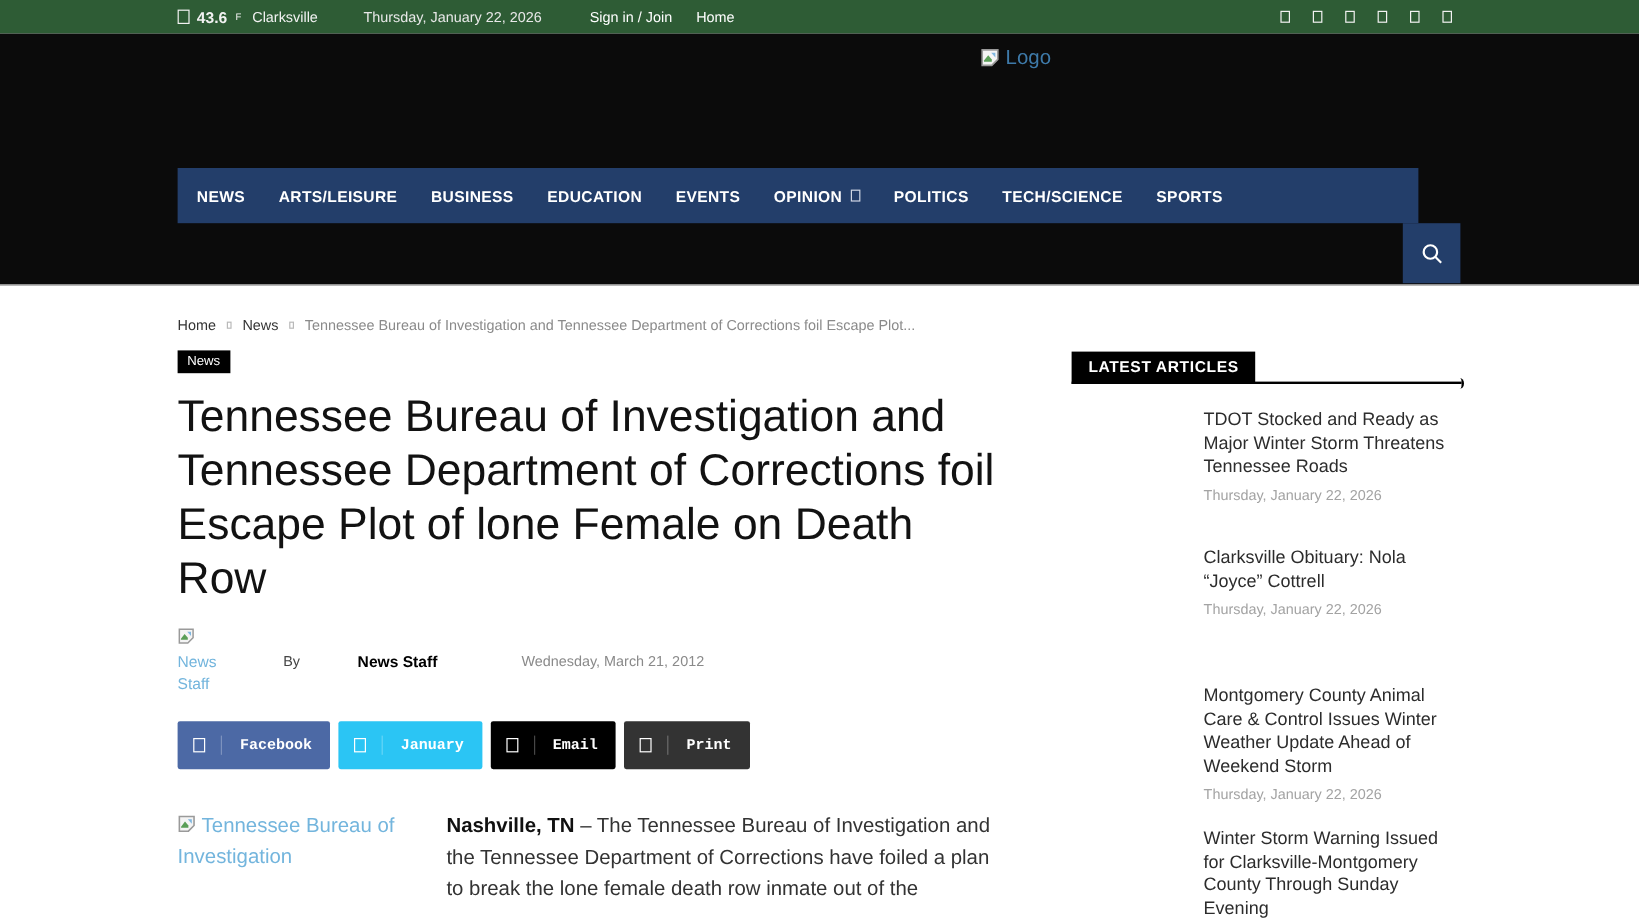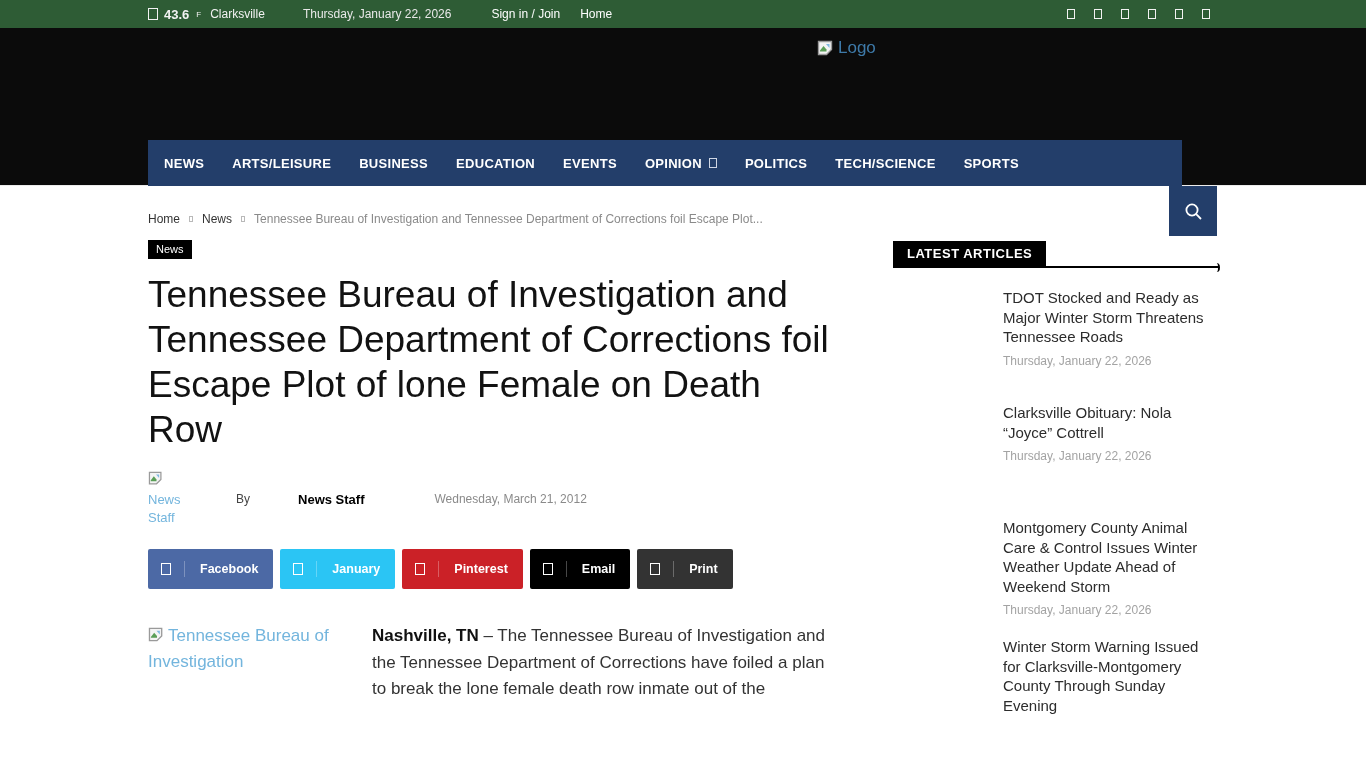--- a/index.html
+++ b/index.html
@@ -14,21 +14,21 @@
   .tofu.sm { width:8px; height:10px; }
   .tofu.md { width:10px; height:12px; }
   .temp { font-weight:bold; font-size:13px; }
   .temp-unit { font-size:8px; vertical-align:super; margin:0 3px 0 1px; }
   .topbar .date { margin-left:38px; color:#e8e8e8; }
   .topbar .signin { margin-left:40px; color:#ffffff; cursor:pointer; }
   .topbar .home-link { margin-left:20px; color:#ffffff; cursor:pointer; }
   .topbar .socials { margin-left:auto; display:flex; gap:19px; align-items:center; }
 
   
-  .header { position:relative; height:158px; background:#0b0b0b; border-bottom:1px solid #ececec; }
+  .header { position:relative; height:210px; background:#0b0b0b; border-bottom:1px solid #ececec; }
   .logo { position:absolute; left:817px; top:10px; display:flex; align-items:center; gap:2px;
           color:#3e7aa9; font-size:17px; cursor:pointer; }
   .mainnav { position:absolute; left:148px; top:112px; width:1034px; height:46px;
              background:#233e6a; display:flex; align-items:stretch; padding-left:2px; }
   .nav-item { display:flex; align-items:center; gap:7px; padding:0 14px; color:#ffffff;
               font-size:13px; font-weight:bold; letter-spacing:.3px; cursor:pointer; }
   .nav-item .tofu { border-color:#cfd6e4; }
   .search-btn { position:absolute; left:1169px; top:158px; width:48px; height:50px;
                 background:#233e6a; display:flex; align-items:center; justify-content:center; cursor:pointer; }
 
@@ -54,21 +54,21 @@
   .byline .by { font-size:12px; color:#444444; }
   .byline .author { font-size:13px; font-weight:bold; color:#000000; margin-left:4px; cursor:pointer; }
   .byline .pubdate { font-size:12px; color:#8a8a8a; margin-left:26px; }
 
   
   .share-row { margin-top:22px; display:flex; gap:7px; }
   .share-btn { display:flex; align-items:center; height:40px; border:none; border-radius:2px;
                color:#ffffff; cursor:pointer; font-family:inherit; }
   .share-btn .ibox { width:36px; display:flex; justify-content:center; }
   .share-btn .div { width:1px; height:16px; background:rgba(255,255,255,.28); }
-  .share-btn .lbl { padding:0 15px; font-size:12.5px; font-weight:bold; }
+  .share-btn .lbl { padding:0 15px; font-size:12.5px; font-weight:bold;font-family:Liberation Mono, monospace; }
 
   
   .article-body { margin-top:34px; }
   .inline-img { float:left; width:208px; margin-right:16px; color:#73b5dd;
                 font-size:17px; line-height:26px; cursor:pointer; }
   .inline-img svg { vertical-align:-2px; margin-right:2px; }
   .lead-par { margin-left:224px; width:462px; font-size:17px; line-height:26.5px; color:#333333; }
   .lead-par b { color:#111111; }
 
   
@@ -220,27 +220,20 @@
         </button>
 
         <button class="share-btn" style="background: rgb(43, 197, 244);">
           <span class="ibox">
             <span class="tofu md"></span>
           </span>
           <span class="div"></span>
           <span class="lbl">January</span>
         </button>
 
-        <button class="share-btn" style="background: rgb(203, 33, 39);">
-          <span class="ibox">
-            <span class="tofu md"></span>
-          </span>
-          <span class="div"></span>
-          <span class="lbl">Pinterest</span>
-        </button>
 
         <button class="share-btn" style="background: rgb(0, 0, 0);">
           <span class="ibox">
             <span class="tofu md"></span>
           </span>
           <span class="div"></span>
           <span class="lbl">Email</span>
         </button>
 
         <button class="share-btn" style="background: rgb(51, 51, 51);">

